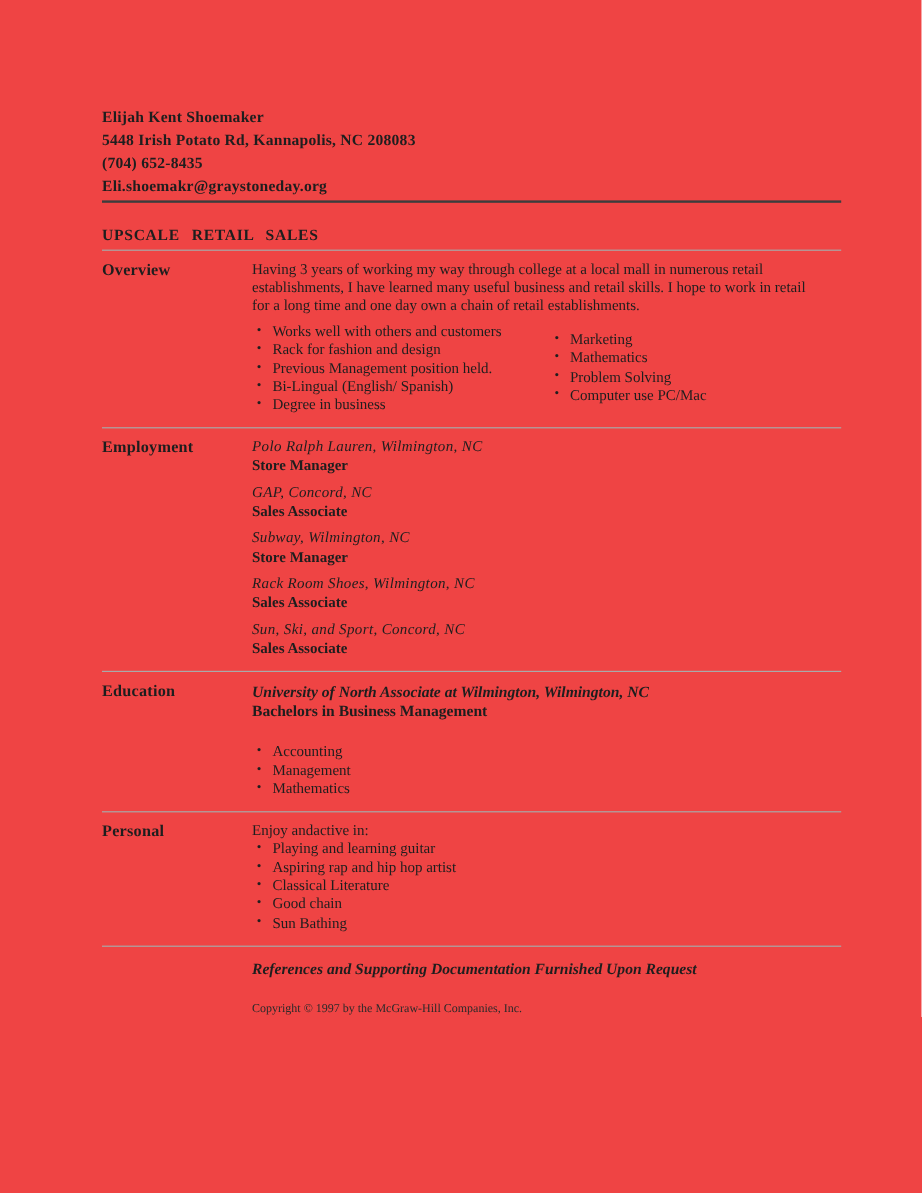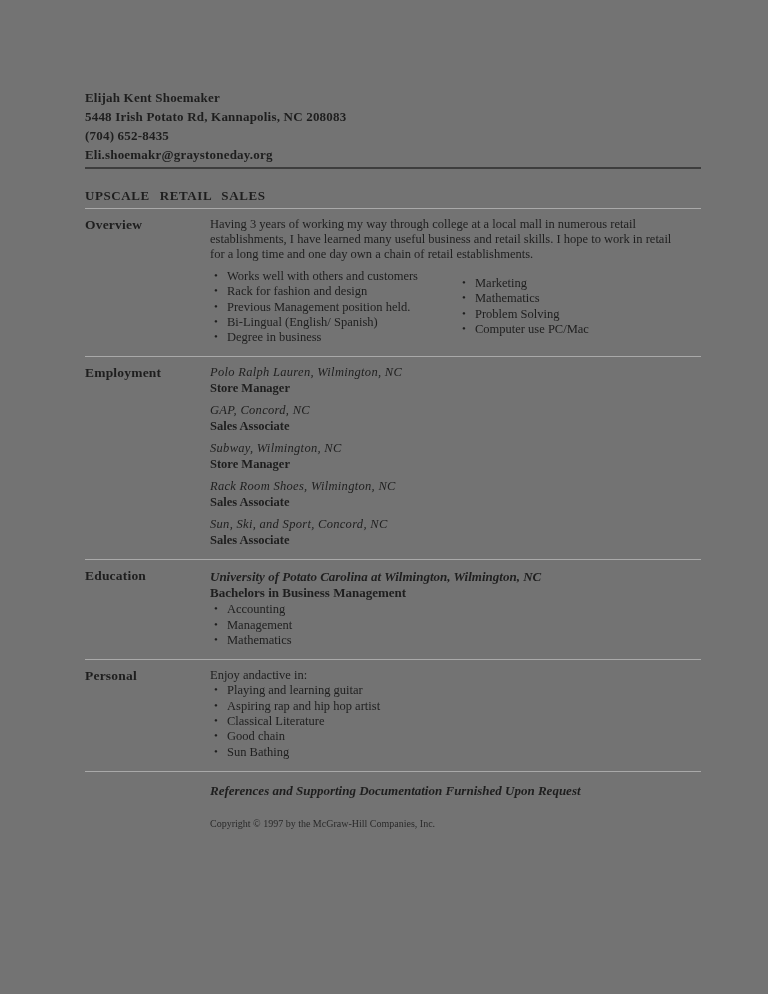--- a/index.html
+++ b/index.html
@@ -6,21 +6,21 @@
     --text: #1e1e1e;
     --divider-dark: #3d3d3d;
     --divider-light: #a9a9a9;
   }
   * { box-sizing: border-box; margin: 0; padding: 0; }
   html, body { background: #ffffff; }
   .page {
     position: relative;
     width: 768px;
     height: 994px;
-    background: #737373;
+    background: #ef4444;
     font-family: "Liberation Serif", serif;
     color: var(--text, #1e1e1e);
     overflow: hidden;
   }
   .content {
     position: absolute;
     left: 85px;
     top: 88px;
     width: 616px;
   }
@@ -98,21 +98,21 @@
   .edu-school {
     font-weight: bold;
     font-style: italic;
     font-size: 13px;
     line-height: 17px;
   }
   .edu-degree {
     font-weight: bold;
     font-size: 13px;
     line-height: 16px;
-    margin-bottom: 1px;
+    margin-bottom: 18px;
   }
   .personal-intro {
     font-size: 12.5px;
     line-height: 15px;
   }
   .footer-block {
     display: grid;
     grid-template-columns: 125px 1fr;
   }
   .references-line {
@@ -192,21 +192,21 @@
           <div class="job-title">Sales Associate</div>
         </div>
       </div>
     </div>
 
     <hr class="rule-light">
 
     <div class="section">
       <div class="section-label">Education</div>
       <div class="section-body">
-        <div class="edu-school">University of Potato Carolina at Wilmington, Wilmington, NC</div>
+        <div class="edu-school">University of North Associate at Wilmington, Wilmington, NC</div>
         <div class="edu-degree">Bachelors in Business Management</div>
         <ul class="bullets">
           <li>Accounting</li>
           <li>Management</li>
           <li>Mathematics</li>
         </ul>
       </div>
     </div>
 
     <hr class="rule-light">

